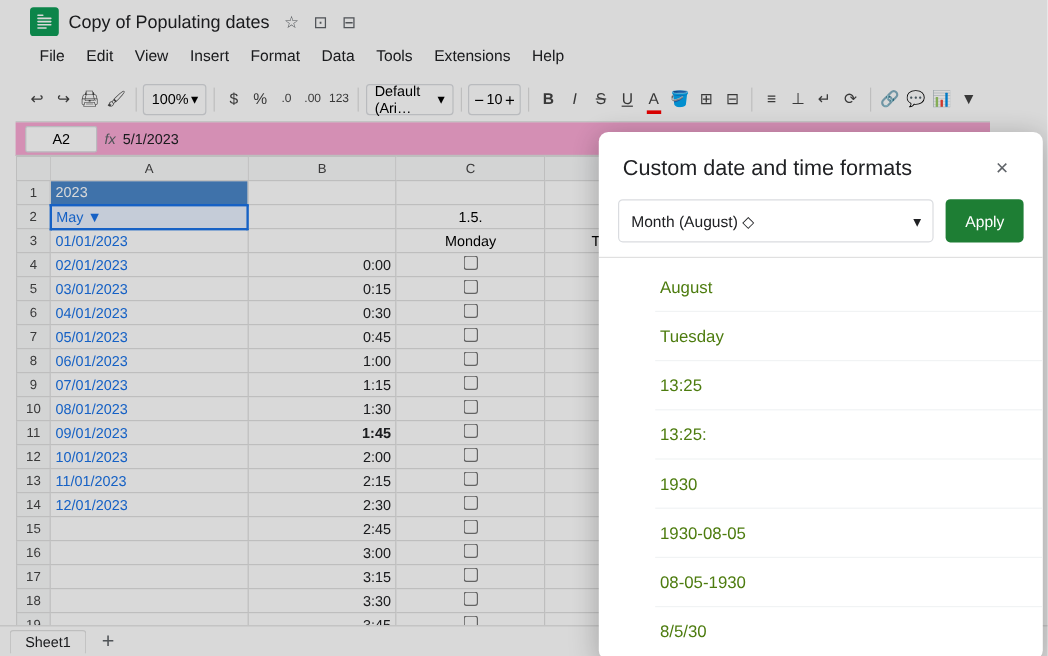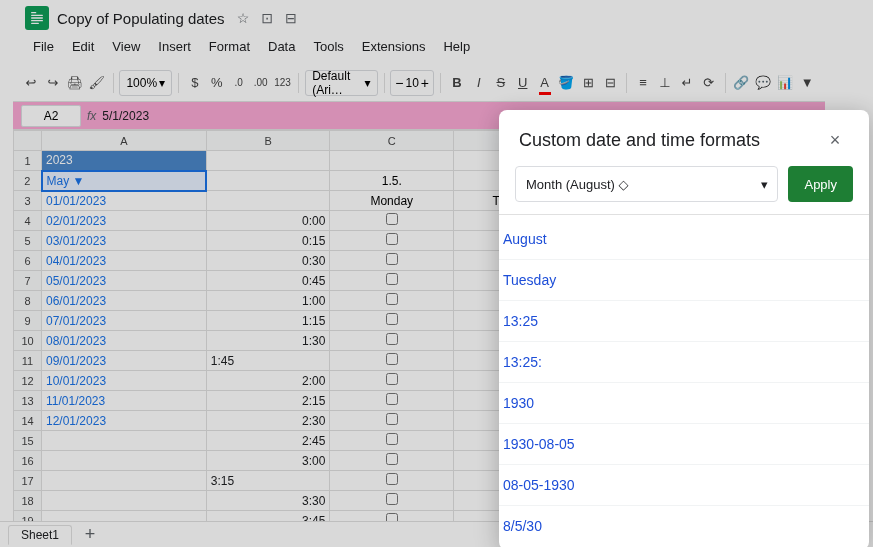--- a/index.html
+++ b/index.html
@@ -251,23 +251,24 @@
     }
 
     #format-list {
       flex: 1;
       overflow-y: auto;
       padding: 4px 0;
     }
     .format-item {
       padding: 12px 4px;
       font-size: 14px;
-      color: #1d4ed8;
+      color: #4d7c0f;
       cursor: pointer;
       border-bottom: 1px solid #f1f3f4;
+      margin-left: 47px;
     }
     .format-item:last-child { border-bottom: none; }
 
     
     #format-list::-webkit-scrollbar { width: 6px; }
     #format-list::-webkit-scrollbar-thumb { background: #dadce0; border-radius: 3px; }
 
     
     #tab-bar {
       display: flex;
@@ -490,21 +491,21 @@
               <td class="cell-date">08/01/2023</td>
               <td class="cell-time" style="text-align:right;">1:30</td>
               <td class="cell-check"><input type="checkbox" style=""></td>
               <td class="cell-check"><input type="checkbox" style=""></td>
               <td class="cell-check"><input type="checkbox" style=""></td>
               <td></td>
             </tr>
           <tr>
               <td class="row-header">11</td>
               <td class="cell-date">09/01/2023</td>
-              <td class="cell-time" style="">1:45</td>
+              <td class="cell-time" style="text-align:right;font-weight:bold;">1:45</td>
               <td class="cell-check"><input type="checkbox" style=""></td>
               <td class="cell-check"><input type="checkbox" style=""></td>
               <td class="cell-check"><input type="checkbox" style=""></td>
               <td></td>
             </tr>
           <tr>
               <td class="row-header">12</td>
               <td class="cell-date">10/01/2023</td>
               <td class="cell-time" style="text-align:right;">2:00</td>
               <td class="cell-check"><input type="checkbox" style=""></td>
@@ -545,21 +546,21 @@
               <td></td>
               <td class="cell-time" style="text-align:right;">3:00</td>
               <td class="cell-check"><input type="checkbox" style=""></td>
               <td class="cell-check"><input type="checkbox" style=""></td>
               <td class="cell-check"><input type="checkbox" style=""></td>
               <td></td>
             </tr>
           <tr>
               <td class="row-header">17</td>
               <td></td>
-              <td class="cell-time" style="">3:15</td>
+              <td class="cell-time" style="text-align:right;">3:15</td>
               <td class="cell-check"><input type="checkbox" style=""></td>
               <td class="cell-check"><input type="checkbox" style=""></td>
               <td class="cell-check"><input type="checkbox" style=""></td>
               <td></td>
             </tr>
           <tr>
               <td class="row-header">18</td>
               <td></td>
               <td class="cell-time" style="text-align:right;">3:30</td>
               <td class="cell-check"><input type="checkbox" style=""></td>

